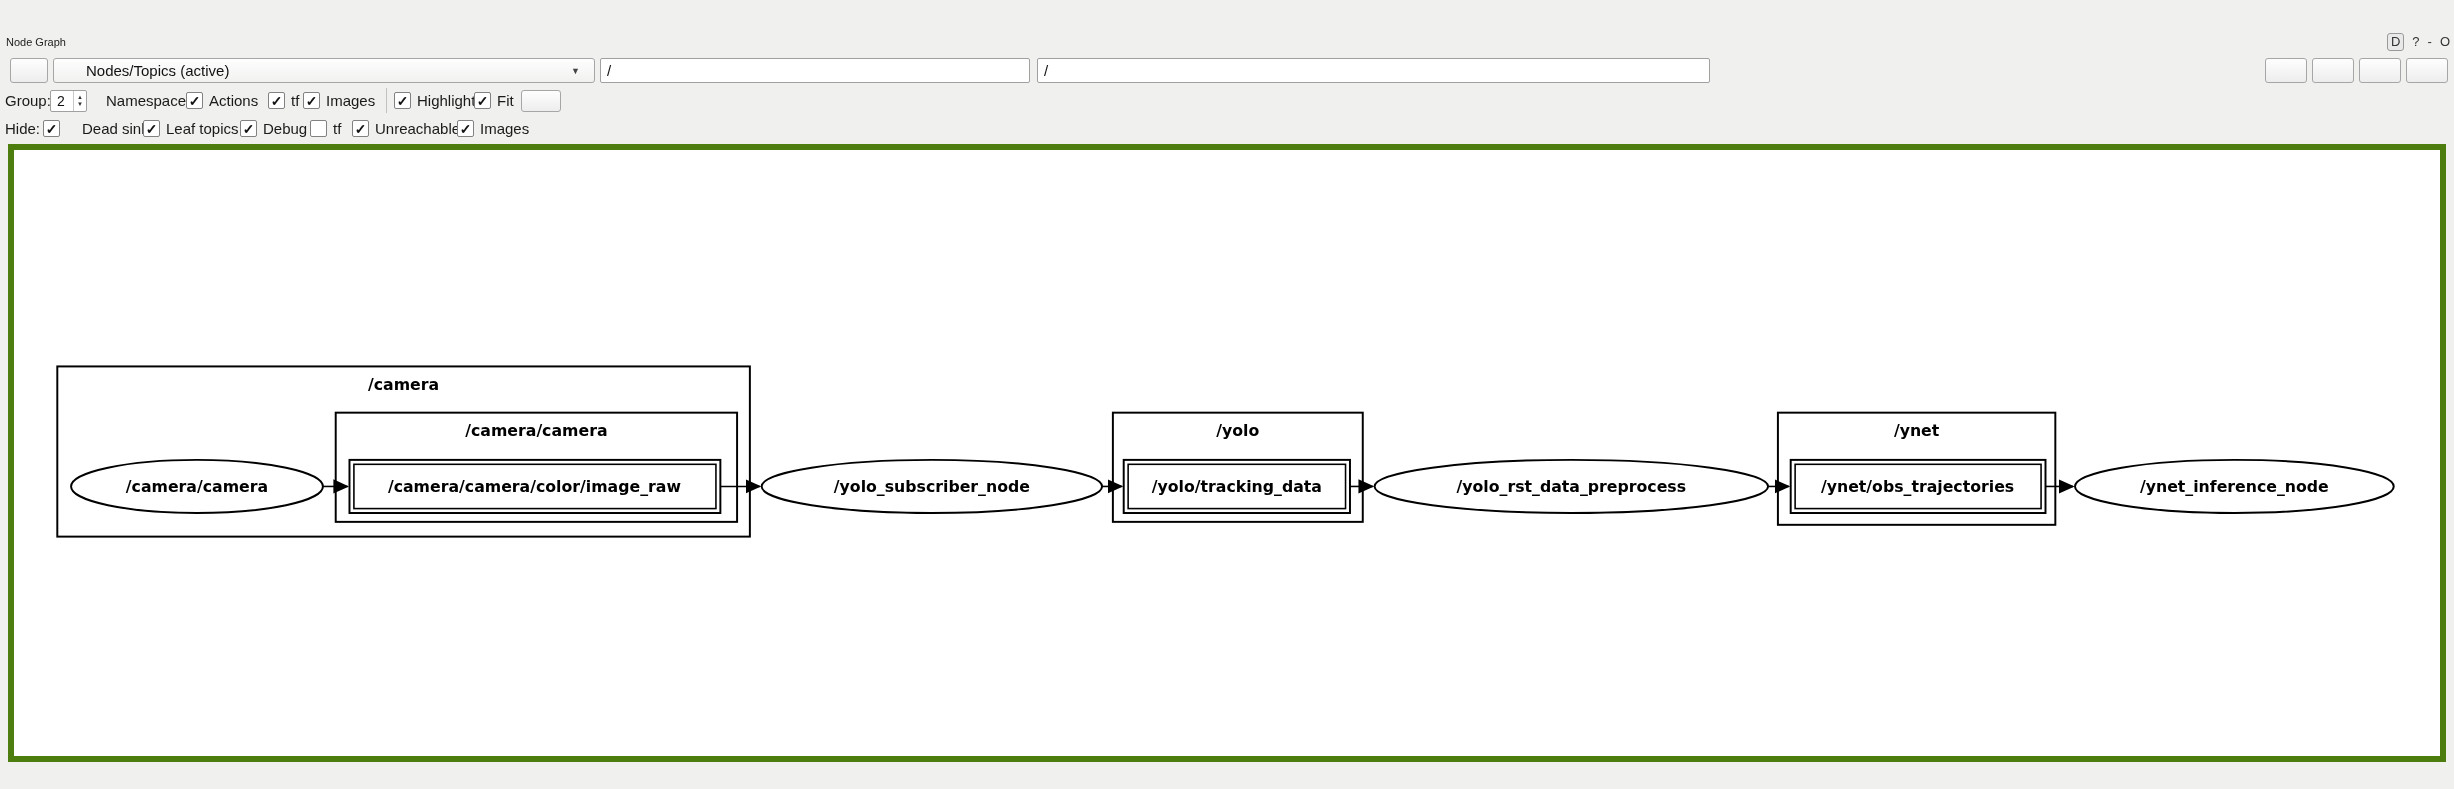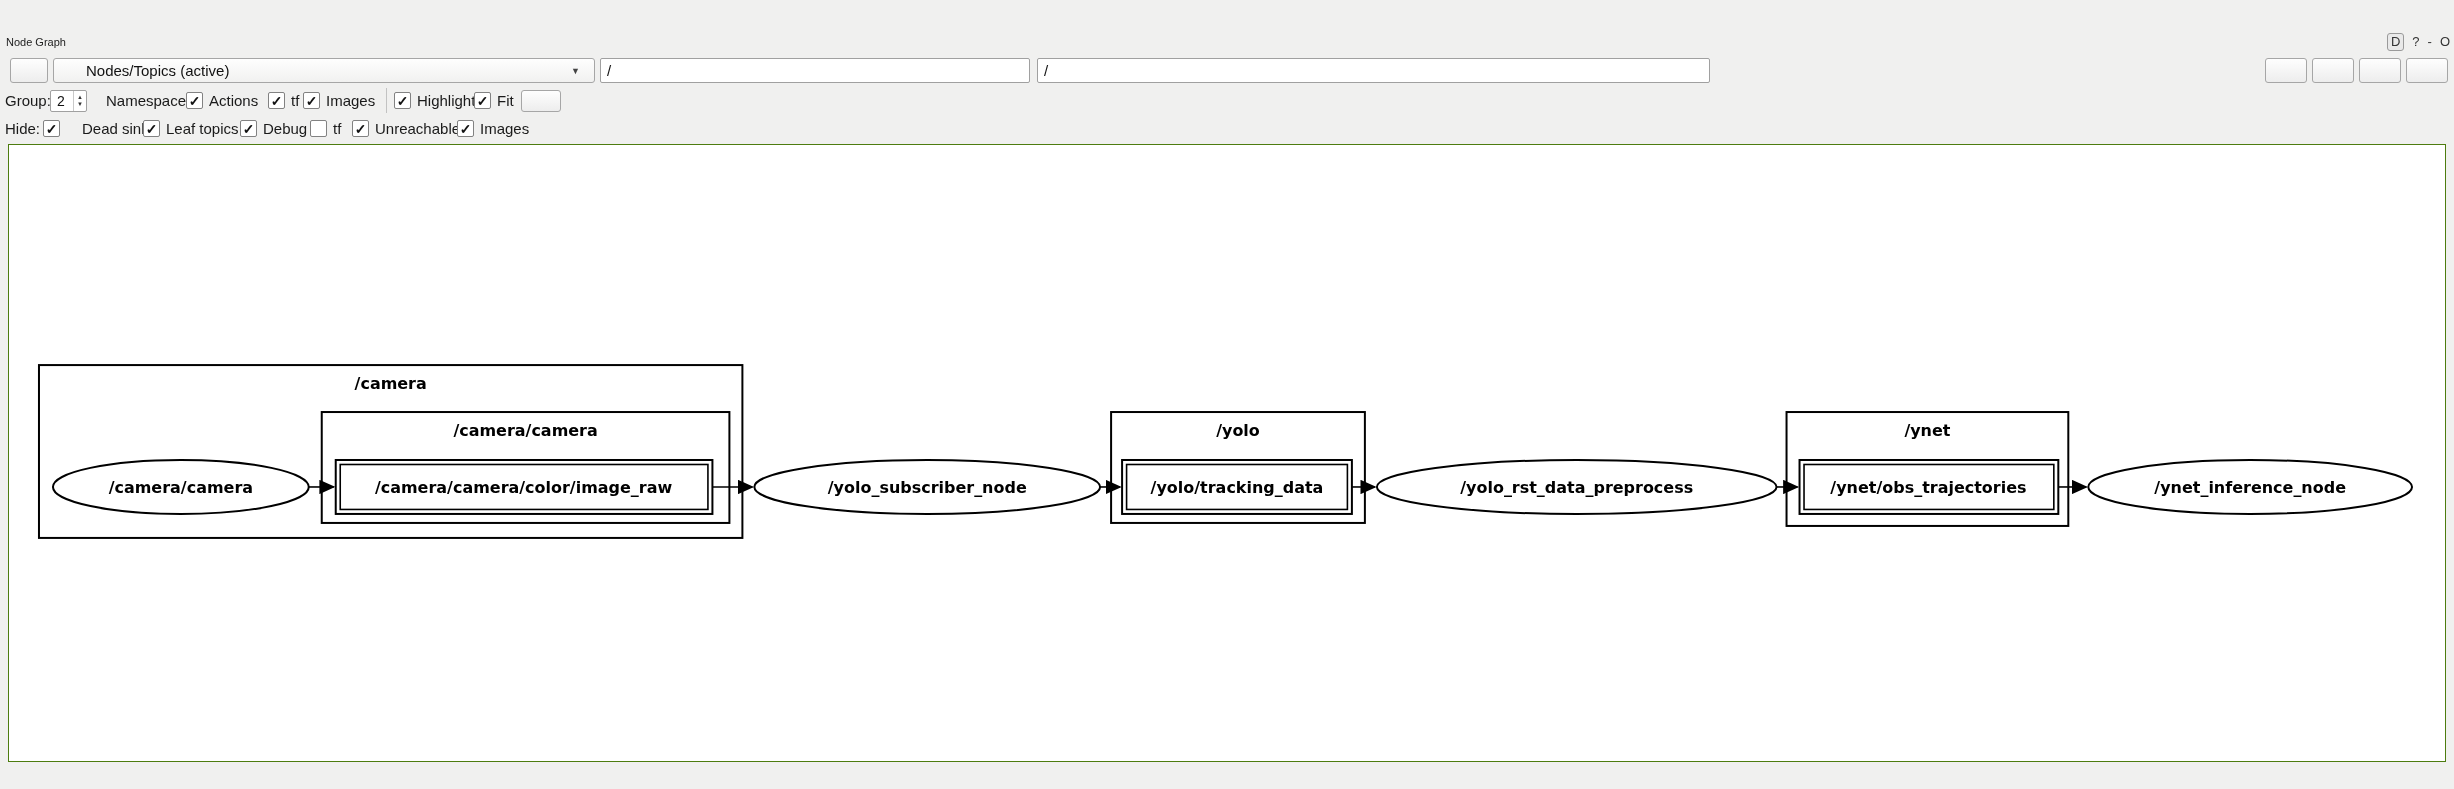--- a/index.html
+++ b/index.html
@@ -72,21 +72,21 @@
   .cb-box {
     width:17px; height:17px; border:1px solid #828282; border-radius:2px;
     background:#fff; display:flex; align-items:center; justify-content:center;
     font-size:14px; font-weight:bold; color:#111; line-height:1;
   }
   .vsep { position:absolute; width:1px; background:#c2c2c2; }
 
   
   .canvas {
     position:absolute; left:8px; top:144px; width:2438px; height:618px;
-    background:#ffffff; border:1px solid #4d7c0f;
+    background:#ffffff; border:6px solid #4d7c0f;
   }
   .canvas svg { display:block; width:100%; height:100%; }
   .gtext {
     font-family:"DejaVu Sans", sans-serif; font-weight:bold; font-size:16px;
     fill:#000; text-anchor:middle;
   }
 </style>
 </head>
 <body>
 

